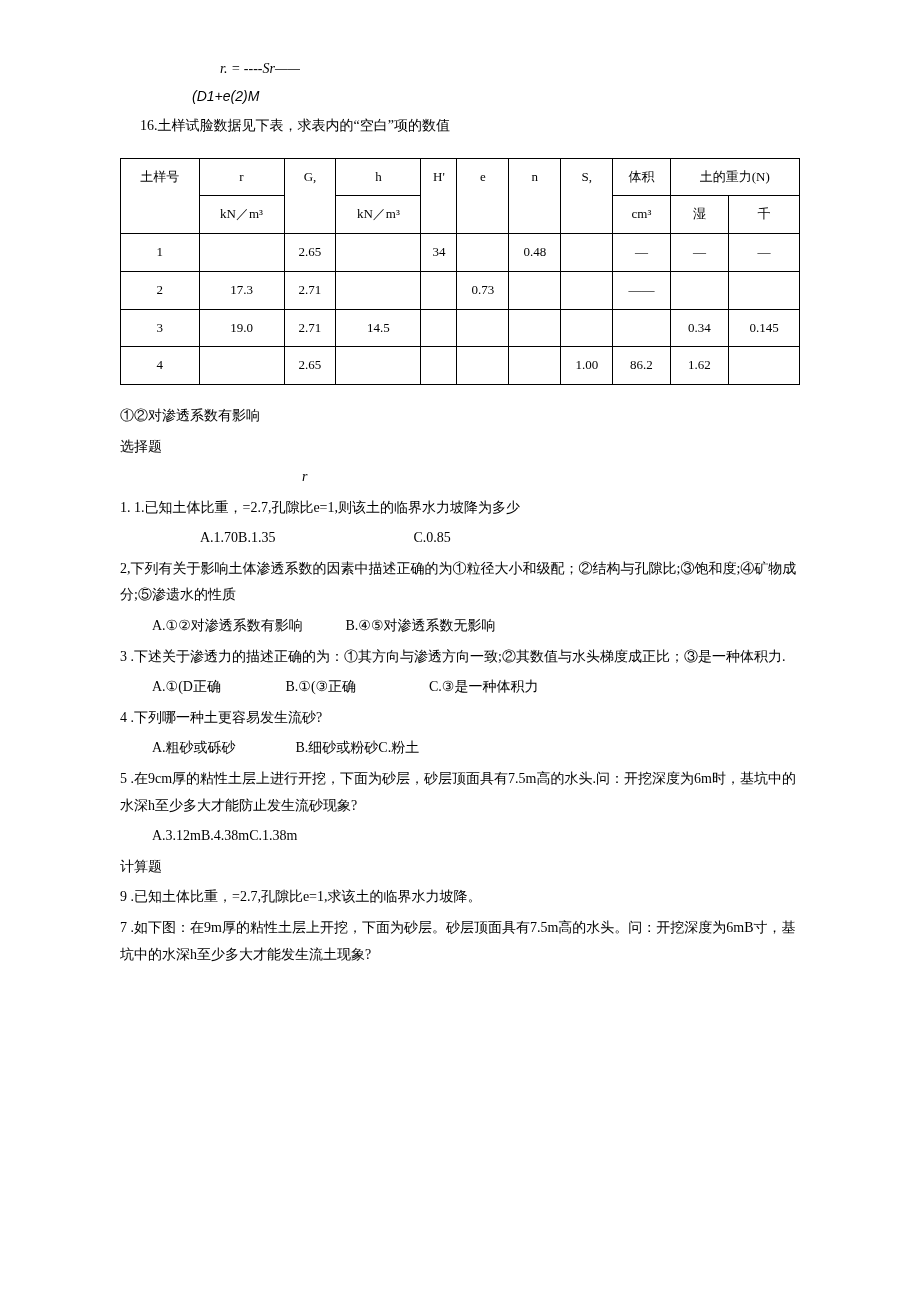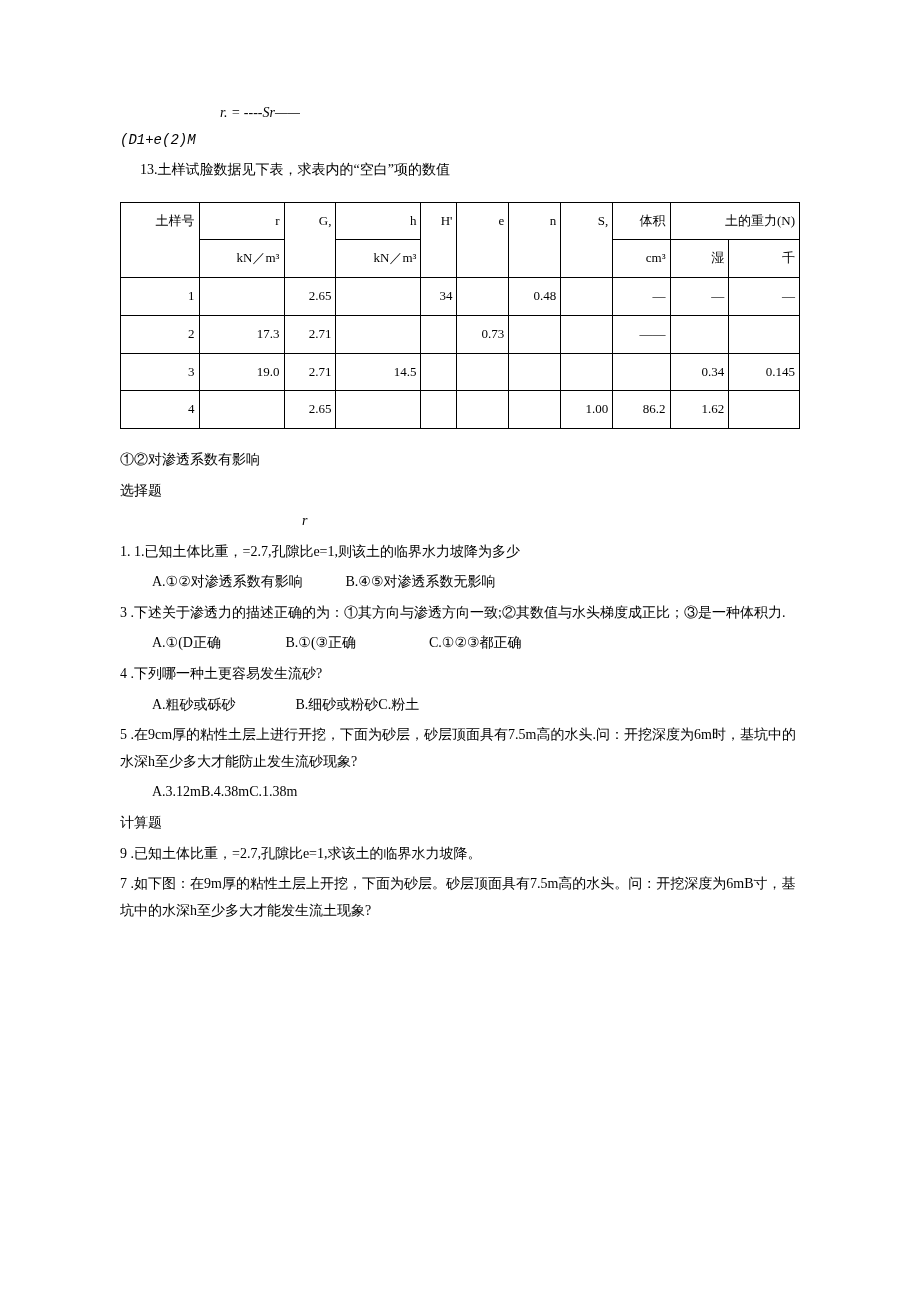--- a/index.html
+++ b/index.html
@@ -8,46 +8,47 @@
       background: #fff;
       font-family: "SimSun", "宋体", serif;
       font-size: 14px;
       color: #000;
       line-height: 1.9;
     }
     .page {
       width: 920px;
       min-height: 1301px;
       box-sizing: border-box;
-      padding: 100px 120px 40px 120px;
+      padding: 56px 120px 40px 120px;
     }
     .eq {
       margin-left: 100px;
       font-style: italic;
       font-family: "Times New Roman", serif;
     }
     .sub {
+      margin-left: 72px;
       font-style: italic;
-      font-family: Liberation Mono, monospace;
+      font-family: Liberation Sans, sans-serif;
     }
     .para {
       margin-top: 4px;
       margin-bottom: 4px;
     }
     .para16 { margin-left: 20px; }
     table {
       border-collapse: collapse;
       width: 100%;
       margin: 18px 0 18px 0;
       font-size: 13px;
     }
     th, td {
       border: 1px solid #000;
       padding: 6px 4px;
-      text-align: right;
+      text-align: center;
       vertical-align: top;
     }
     .sec {
       margin-top: 8px;
     }
     .indent1 { margin-left: 32px; }
     .indent2 { margin-left: 80px; }
     .inline-block { display:inline-block; }
     .float-r {
        margin-left: 182px;
@@ -56,21 +57,21 @@
     }
   </style>
 </head>
 <body>
 
 <div class="page">
 
   <div class="eq">r. = ----Sr——</div>
   <div class="sub">(D1+e(2)M</div>
 
-  <div class="para para16">13.土样试脸数据见下表，求表内的“空白”项的数值</div>
+  <div class="para para16">16.土样试脸数据见下表，求表内的“空白”项的数值</div>
 
   <table>
     <tbody>
         <tr>
       <td rowspan="2">土样号</td>
       <td>r</td>
       <td rowspan="2">G,</td>
       <td>h</td>
       <td rowspan="2">H'</td>
       <td rowspan="2">e</td>
@@ -139,31 +140,36 @@
       <td></td>
     </tr>
   </tbody>
     </table>
 
   <div class="sec">①②对渗透系数有影响</div>
   <div class="para">选择题</div>
   <div class="float-r">r</div>
 
   <div class="para">1. 1.已知土体比重，=2.7,孔隙比e=1,则该土的临界水力坡降为多少</div>
+  <div class="para indent2">
+    <span class="inline-block" style="width:210px">A.1.70B.1.35</span>
+    <span>C.0.85</span>
+  </div>
 
+  <div class="para">2,下列有关于影响土体渗透系数的因素中描述正确的为①粒径大小和级配；②结构与孔隙比;③饱和度;④矿物成分;⑤渗遗水的性质</div>
   <div class="para indent1">
     <span class="inline-block" style="width:190px">A.①②对渗透系数有影响</span>
     <span>B.④⑤对渗透系数无影响</span>
   </div>
 
   <div class="para">3 .下述关于渗透力的描述正确的为：①其方向与渗透方向一致;②其数值与水头梯度成正比；③是一种体积力.</div>
   <div class="para indent1">
     <span class="inline-block" style="width:130px">A.①(D正确</span>
     <span class="inline-block" style="width:140px">B.①(③正确</span>
-    <span>C.①②③都正确</span>
+    <span>C.③是一种体积力</span>
   </div>
 
   <div class="para">4 .下列哪一种土更容易发生流砂?</div>
   <div class="para indent1">
     <span class="inline-block" style="width:140px">A.粗砂或砾砂</span>
     <span>B.细砂或粉砂C.粉土</span>
   </div>
 
   <div class="para">5 .在9cm厚的粘性土层上进行开挖，下面为砂层，砂层顶面具有7.5m高的水头.问：开挖深度为6m时，基坑中的水深h至少多大才能防止发生流砂现象?</div>
   <div class="para indent1">A.3.12mB.4.38mC.1.38m</div>

